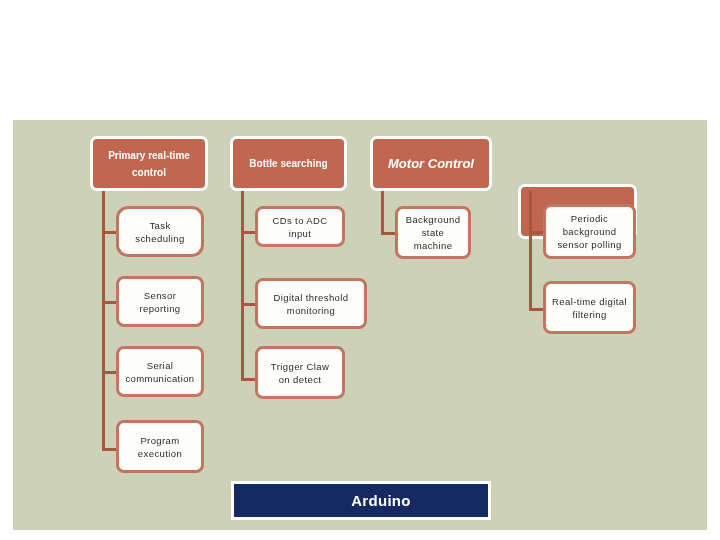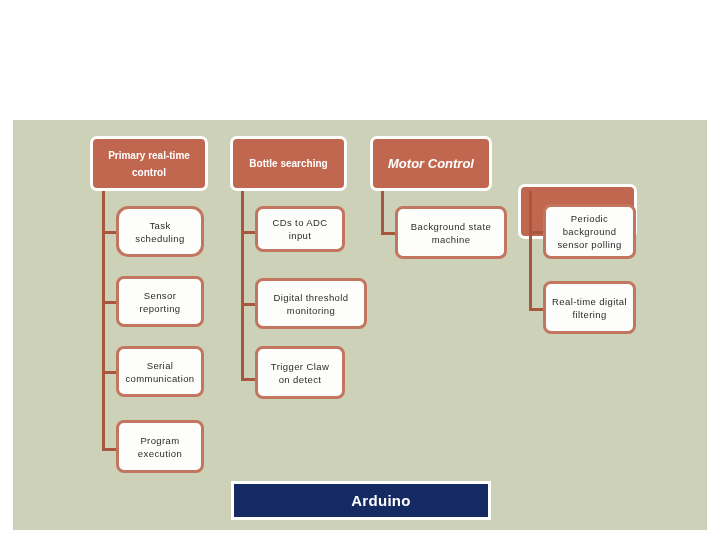--- a/index.html
+++ b/index.html
@@ -164,36 +164,36 @@
       <div class="stub" style="left:102px; top:448px; width:16px;"></div>
       <div class="child-box" style="left:116px; top:420px; width:88px; height:53px;">Program execution</div>
     </div>
 
     <div class="column">
       <div class="root-box" style="left:230px; top:136px; width:117px; height:55px;">Bottle searching</div>
 
       <div class="trunk" style="left:241px; top:191px; height:190px;"></div>
 
       <div class="stub" style="left:241px; top:231px; width:16px;"></div>
-      <div class="child-box" style="left:255px; top:206px; width:90px; height:46px;">CDs to ADC input</div>
+      <div class="child-box" style="left:255px; top:206px; width:90px; height:41px;">CDs to ADC input</div>
 
       <div class="stub" style="left:241px; top:303px; width:16px;"></div>
       <div class="child-box" style="left:255px; top:278px; width:112px; height:51px;">Digital threshold monitoring</div>
 
       <div class="stub" style="left:241px; top:378px; width:16px;"></div>
       <div class="child-box" style="left:255px; top:346px; width:90px; height:53px;">Trigger Claw on detect</div>
     </div>
 
     <div class="column">
       <div class="root-box single-line" style="left:370px; top:136px; width:122px; height:55px;font-style:italic;">Motor Control</div>
 
       <div class="trunk" style="left:381px; top:191px; height:44px;"></div>
 
       <div class="stub" style="left:381px; top:232px; width:16px;"></div>
-      <div class="child-box" style="left:395px; top:206px; width:112px; height:53px;">Background state machine</div>
+      <div class="child-box" style="left:395px; top:206px; width:76px; height:53px;">Background state machine</div>
     </div>
 
     <div class="column">
       <div class="root-box single-line" style="left:518px; top:136px; width:119px; height:55px;margin-top:48px;">Sensors</div>
 
       <div class="trunk" style="left:529px; top:191px; height:120px;"></div>
 
       <div class="stub" style="left:529px; top:231px; width:16px;"></div>
       <div class="child-box" style="left:543px; top:204px; width:93px; height:55px;">Periodic background sensor polling</div>
 

